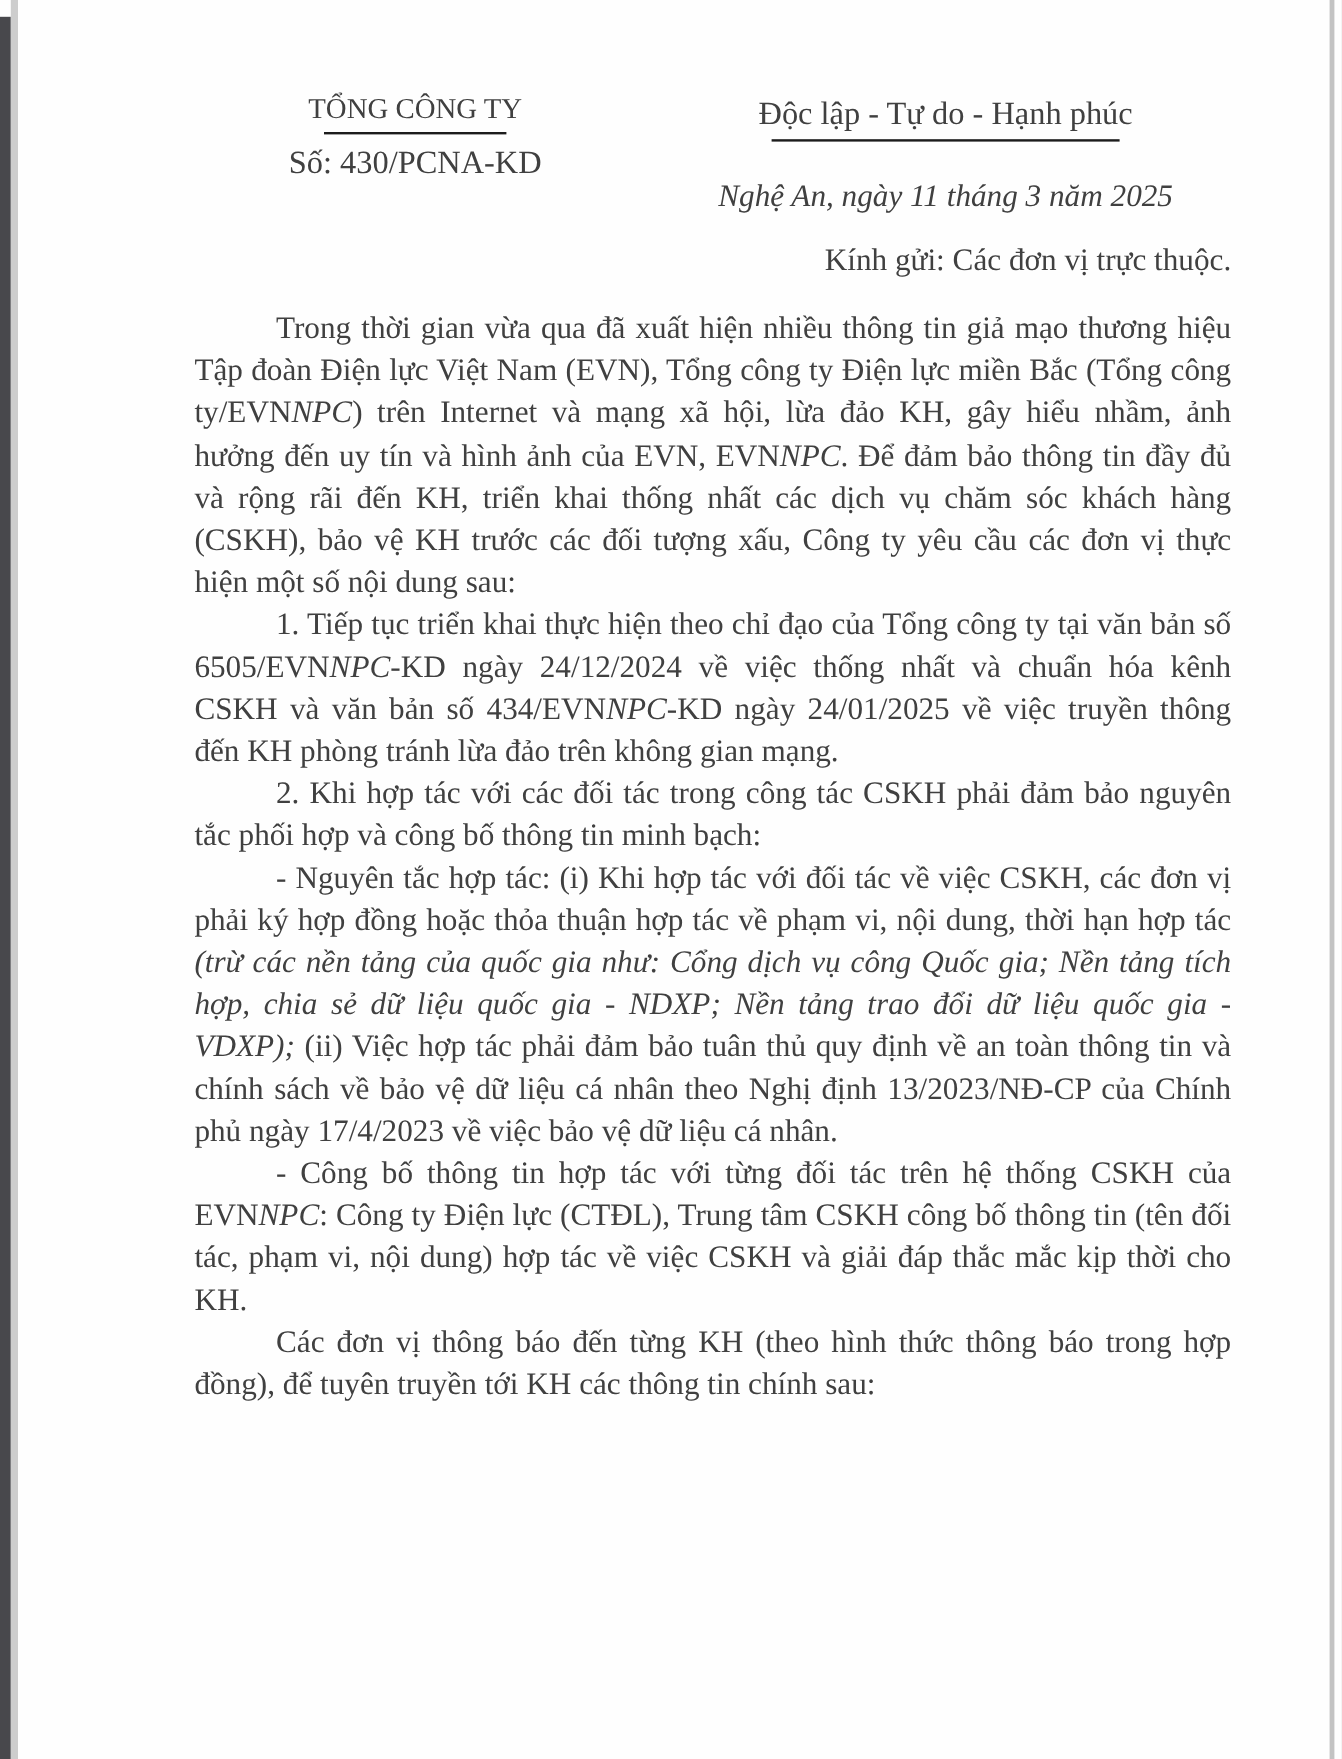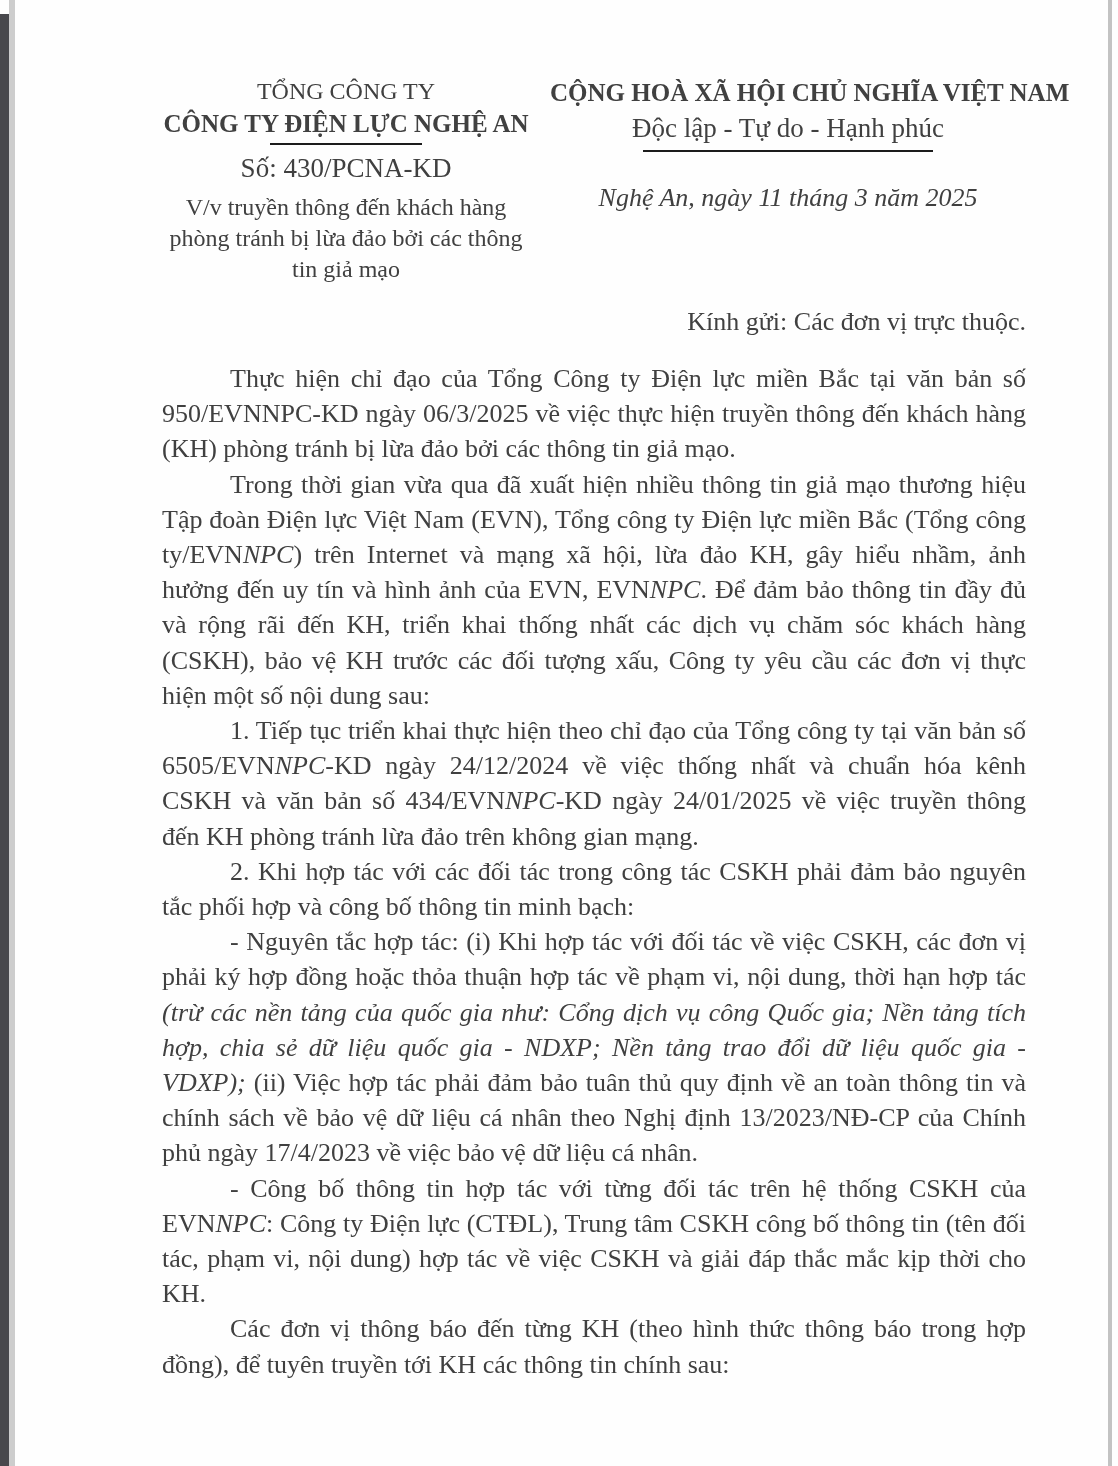--- a/index.html
+++ b/index.html
@@ -114,39 +114,35 @@
   <div class="edge-left-dark"></div>
   <div class="edge-left-light"></div>
   <div class="edge-right"></div>
 
   <div class="content">
 
     <div class="doc-header">
 
       <div class="header-left">
         <div class="org-line">TỔNG CÔNG TY</div>
-        <div class="company-line">CÔNG TY ĐIỆN LỰC NGHỆ AN</div>
         <div class="rule rule-company"></div>
         <div class="doc-number">Số: 430/PCNA-KD</div>
-        <div class="subject">V/v truyền thông đến khách hàng phòng tránh bị lừa đảo bởi các thông tin giả mạo</div>
       </div>
 
       <div class="header-right">
-        <div class="country-line">CỘNG HOÀ XÃ HỘI CHỦ NGHĨA VIỆT NAM</div>
         <div class="motto-line">Độc lập - Tự do - Hạnh phúc</div>
         <div class="rule rule-motto"></div>
         <div class="date-line">Nghệ An, ngày 11 tháng 3 năm 2025</div>
       </div>
 
     </div>
 
     <div class="salutation">Kính gửi: Các đơn vị trực thuộc.</div>
 
     <div id="paragraphs">
-        <p class="para"><span>Thực hiện chỉ đạo của Tổng Công ty Điện lực miền Bắc tại văn bản số 950/EVNNPC-KD ngày 06/3/2025 về việc thực hiện truyền thông đến khách hàng (KH) phòng tránh bị lừa đảo bởi các thông tin giả mạo.</span></p>
         <p class="para"><span>Trong thời gian vừa qua đã xuất hiện nhiều thông tin giả mạo thương hiệu Tập đoàn Điện lực Việt Nam (EVN), Tổng công ty Điện lực miền Bắc (Tổng công ty/EVN</span><span class="it">NPC</span><span>) trên Internet và mạng xã hội, lừa đảo KH, gây hiểu nhầm, ảnh hưởng đến uy tín và hình ảnh của EVN, EVN</span><span class="it">NPC</span><span>. Để đảm bảo thông tin đầy đủ và rộng rãi đến KH, triển khai thống nhất các dịch vụ chăm sóc khách hàng (CSKH), bảo vệ KH trước các đối tượng xấu, Công ty yêu cầu các đơn vị thực hiện một số nội dung sau:</span></p>
         <p class="para"><span>1. Tiếp tục triển khai thực hiện theo chỉ đạo của Tổng công ty tại văn bản số 6505/EVN</span><span class="it">NPC</span><span>-KD ngày 24/12/2024 về việc thống nhất và chuẩn hóa kênh CSKH và văn bản số 434/EVN</span><span class="it">NPC</span><span>-KD ngày 24/01/2025 về việc truyền thông đến KH phòng tránh lừa đảo trên không gian mạng.</span></p>
         <p class="para"><span>2. Khi hợp tác với các đối tác trong công tác CSKH phải đảm bảo nguyên tắc phối hợp và công bố thông tin minh bạch:</span></p>
         <p class="para"><span>- Nguyên tắc hợp tác: (i) Khi hợp tác với đối tác về việc CSKH, các đơn vị phải ký hợp đồng hoặc thỏa thuận hợp tác về phạm vi, nội dung, thời hạn hợp tác </span><span class="it">(trừ các nền tảng của quốc gia như: Cổng dịch vụ công Quốc gia; Nền tảng tích hợp, chia sẻ dữ liệu quốc gia - NDXP; Nền tảng trao đổi dữ liệu quốc gia - VDXP);</span><span> (ii) Việc hợp tác phải đảm bảo tuân thủ quy định về an toàn thông tin và chính sách về bảo vệ dữ liệu cá nhân theo Nghị định 13/2023/NĐ-CP của Chính phủ ngày 17/4/2023 về việc bảo vệ dữ liệu cá nhân.</span></p>
         <p class="para"><span>- Công bố thông tin hợp tác với từng đối tác trên hệ thống CSKH của EVN</span><span class="it">NPC</span><span>: Công ty Điện lực (CTĐL), Trung tâm CSKH công bố thông tin (tên đối tác, phạm vi, nội dung) hợp tác về việc CSKH và giải đáp thắc mắc kịp thời cho KH.</span></p>
         <p class="para"><span>Các đơn vị thông báo đến từng KH (theo hình thức thông báo trong hợp đồng), để tuyên truyền tới KH các thông tin chính sau:</span></p>
       </div>
 
   </div>
 </div>

